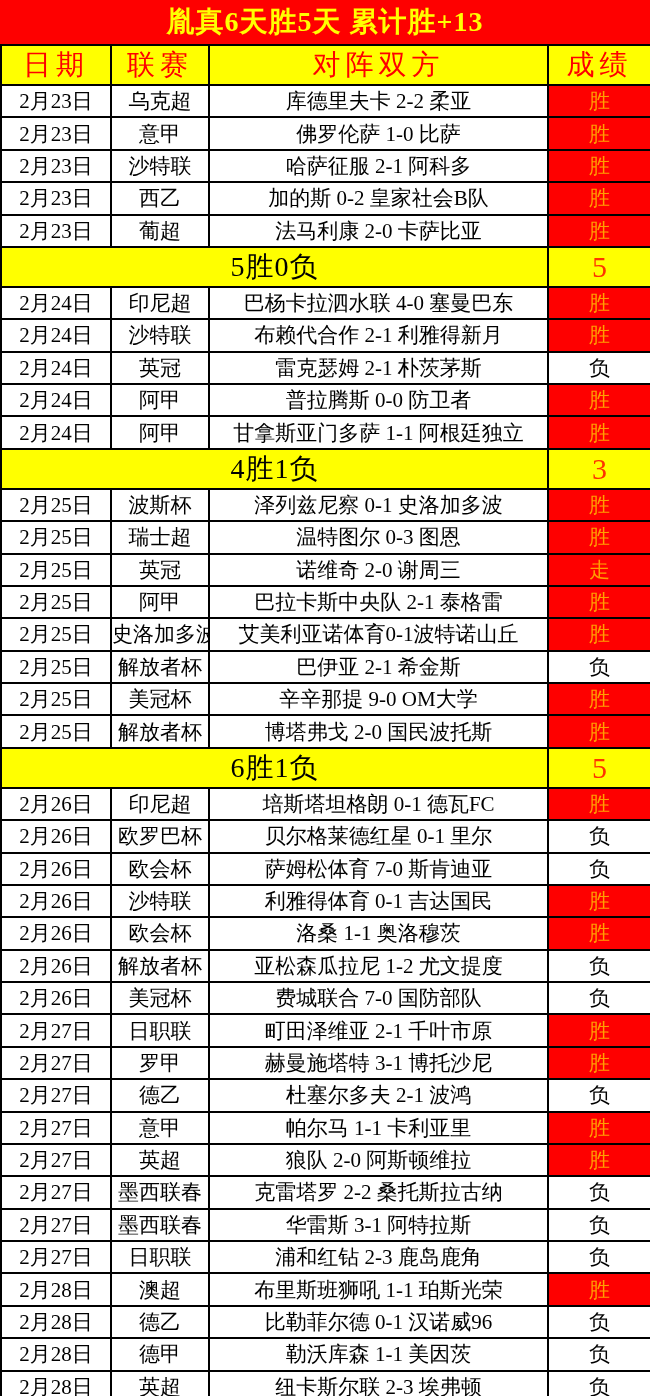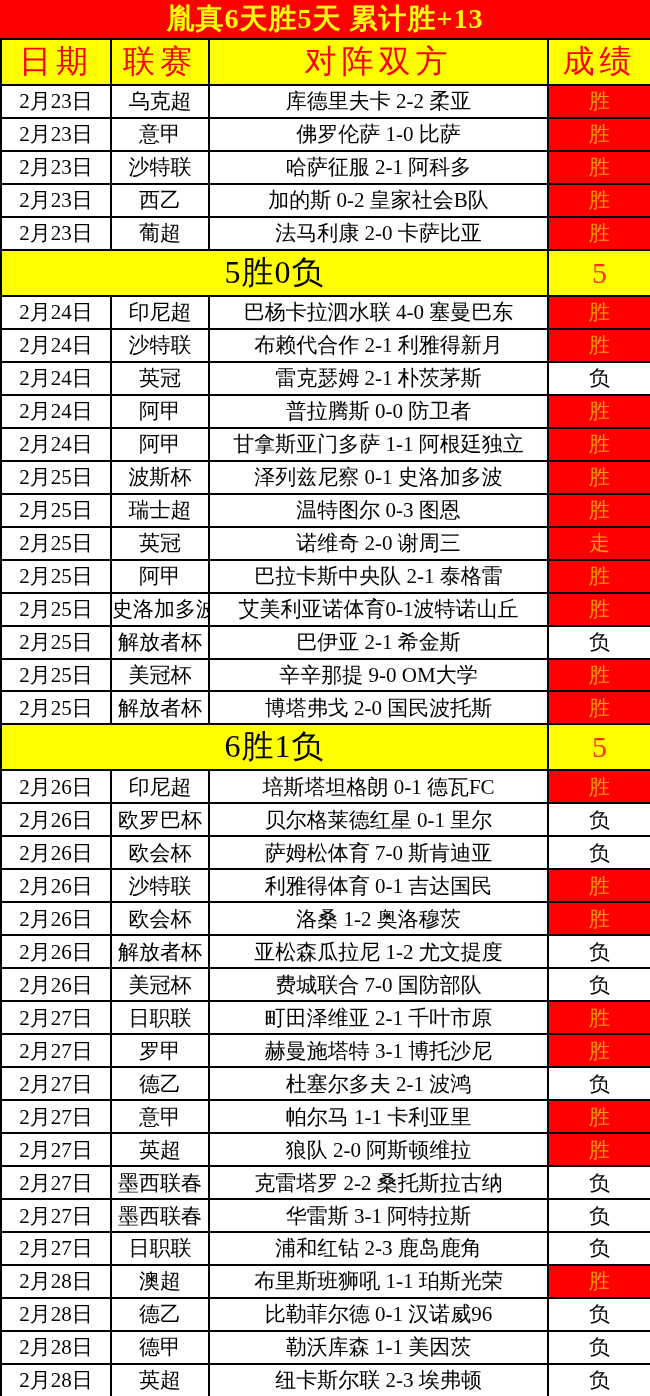--- a/index.html
+++ b/index.html
@@ -11,47 +11,47 @@
     --border:#000000; --row-bg:#ffffff; --row-text:#000000;
   }
   *{box-sizing:border-box;}
   html,body{margin:0;padding:0;}
   body{
     width:650px;height:1396px;background:#fff;
     font-family:"Liberation Serif","DejaVu Serif",serif;
     overflow:hidden;
   }
   .title-bar{
-    width:650px;height:38px;background:var(--title-bg);
-    display:flex;align-items:flex-start;justify-content:center;
+    width:650px;height:44px;background:var(--title-bg);
+    display:flex;align-items:center;justify-content:center;
   }
   .title-bar span{
     color:var(--title-text);font-size:28px;font-weight:bold;
     letter-spacing:1px;white-space:nowrap;
   }
   table.results{
     width:650px;height:1360px;border-collapse:collapse;table-layout:fixed;
   }
   th,td{
     border:2px solid var(--border);
     text-align:center;vertical-align:middle;
     overflow:hidden;white-space:nowrap;padding:0;
   }
   th{
     height:34px;background:var(--header-bg);color:var(--header-text);
-    font-size:32px;font-weight:normal;letter-spacing:5px;
+    font-size:28px;font-weight:normal;letter-spacing:5px;
   }
   td{background:var(--row-bg);color:var(--row-text);font-size:21px;}
   td.c-date,td.c-league{font-size:21px;}
   td.c-match{font-size:21px;margin-top:40px;}
   td.result.win{background:var(--win-bg);color:var(--win-text);}
   td.result.loss{background:var(--loss-bg);color:var(--loss-text);}
   tr.summary td{height:31px;background:var(--summary-bg);}
   td.summary-label{
-    color:var(--summary-text);font-size:32px;letter-spacing:1px;font-weight:500;
+    color:var(--summary-text);font-size:28px;letter-spacing:1px;font-weight:500;
   }
   td.summary-value{color:var(--summary-value);font-size:30px;}
 </style>
 </head>
 <body>
 
 <div class="title-bar">
   <span>胤真6天胜5天  累计胜+13</span>
 </div>
 
@@ -128,20 +128,24 @@
         <td class="c-league">阿甲</td>
         <td class="c-match">普拉腾斯 0-0 防卫者</td>
         <td class="result win">胜</td>
       </tr>
       <tr>
         <td class="c-date">2月24日</td>
         <td class="c-league">阿甲</td>
         <td class="c-match">甘拿斯亚门多萨 1-1 阿根廷独立</td>
         <td class="result win">胜</td>
       </tr>
+      <tr class="summary">
+        <td class="summary-label" colspan="3">4胜1负</td>
+        <td class="summary-value">3</td>
+      </tr>
       <tr>
         <td class="c-date">2月25日</td>
         <td class="c-league">波斯杯</td>
         <td class="c-match">泽列兹尼察 0-1 史洛加多波</td>
         <td class="result win">胜</td>
       </tr>
       <tr>
         <td class="c-date">2月25日</td>
         <td class="c-league">瑞士超</td>
         <td class="c-match">温特图尔 0-3 图恩</td>
@@ -207,21 +211,21 @@
       </tr>
       <tr>
         <td class="c-date">2月26日</td>
         <td class="c-league">沙特联</td>
         <td class="c-match">利雅得体育 0-1 吉达国民</td>
         <td class="result win">胜</td>
       </tr>
       <tr>
         <td class="c-date">2月26日</td>
         <td class="c-league">欧会杯</td>
-        <td class="c-match">洛桑 1-2 奥洛穆茨</td>
+        <td class="c-match">洛桑 1-1 奥洛穆茨</td>
         <td class="result win">胜</td>
       </tr>
       <tr>
         <td class="c-date">2月26日</td>
         <td class="c-league">解放者杯</td>
         <td class="c-match">亚松森瓜拉尼 1-2 尤文提度</td>
         <td class="result loss">负</td>
       </tr>
       <tr>
         <td class="c-date">2月26日</td>

